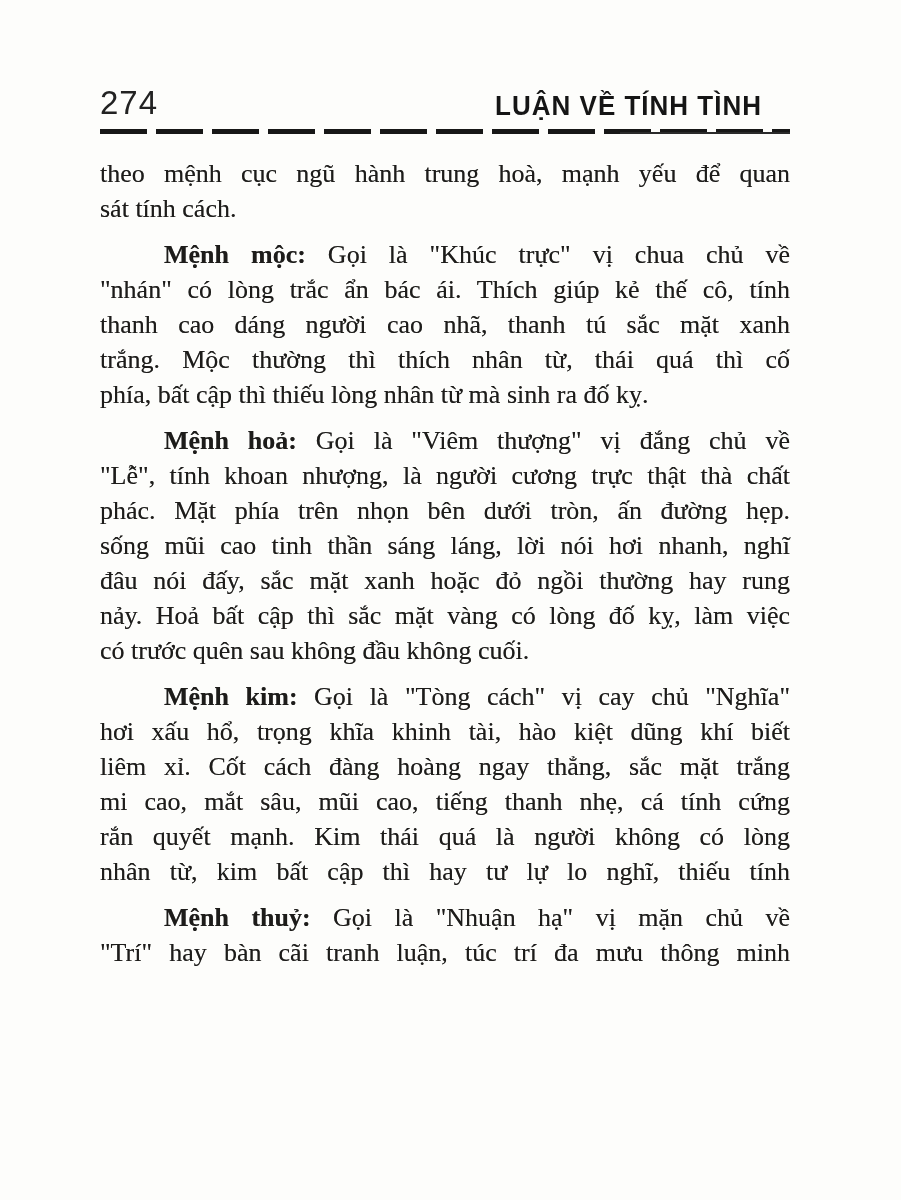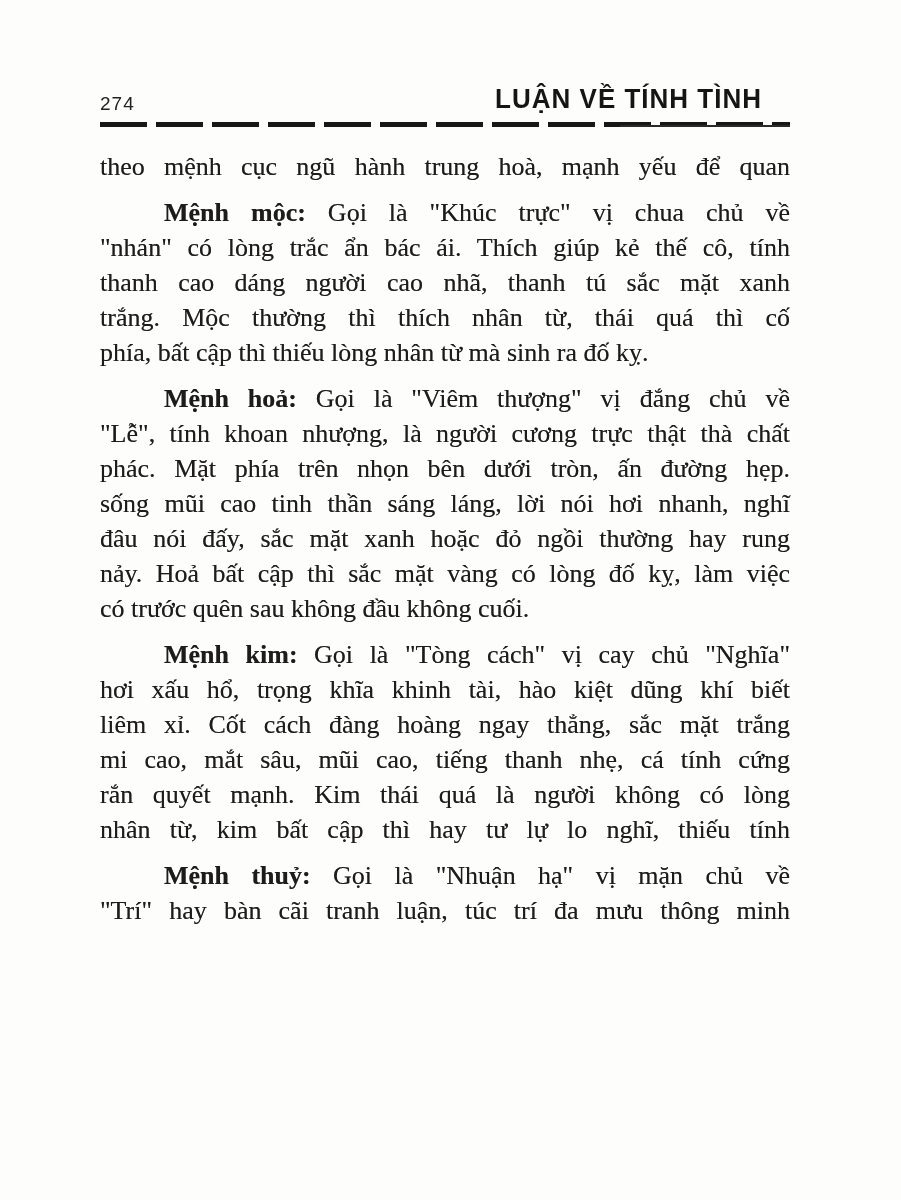--- a/index.html
+++ b/index.html
@@ -16,21 +16,21 @@
     left:100px;top:84px;
     width:690px;
   }
   .header{
     display:flex;
     justify-content:space-between;
     align-items:flex-end;
     font-family:"Liberation Sans",sans-serif;
   }
   .page-num{
-    font-size:19px;
+    font-size:33px;
     letter-spacing:1px;
     color:#222;
   }
   .running-title{
     font-size:26px;
     font-weight:700;
     letter-spacing:1px;
     color:#151515;
     padding-right:28px;
     transform:scaleY(1.04);
@@ -73,20 +73,21 @@
       <span class="page-num">274</span>
       <span class="running-title">LUẬN VỀ TÍNH TÌNH</span>
     </div>
 
     <div class="rule"></div>
     <div class="rule-thin"></div>
 
     <div class="body-text">
         <div class="para">
           <div class="line just">theo mệnh cục ngũ hành trung hoà, mạnh yếu để quan</div>
+          <div class="line">sát tính cách.</div>
         </div>
         <div class="para">
           <div class="line just indent"><span class="lead">Mệnh mộc:</span> Gọi là "Khúc trực" vị chua chủ về</div>
           <div class="line just">"nhán" có lòng trắc ẩn bác ái. Thích giúp kẻ thế cô, tính</div>
           <div class="line just">thanh cao dáng người cao nhã, thanh tú sắc mặt xanh</div>
           <div class="line just">trắng. Mộc thường thì thích nhân từ, thái quá thì cố</div>
           <div class="line">phía, bất cập thì thiếu lòng nhân từ mà sinh ra đố kỵ.</div>
         </div>
         <div class="para">
           <div class="line just indent"><span class="lead">Mệnh hoả:</span> Gọi là "Viêm thượng" vị đắng chủ về</div>

